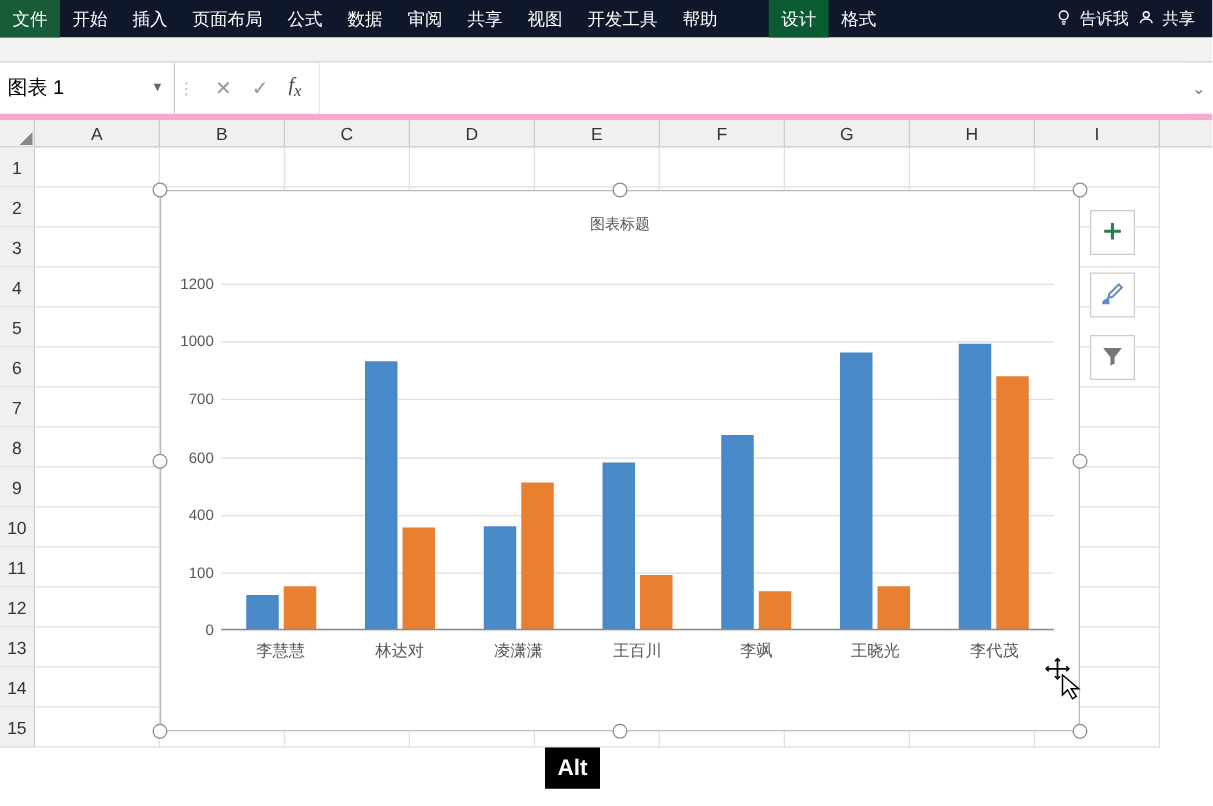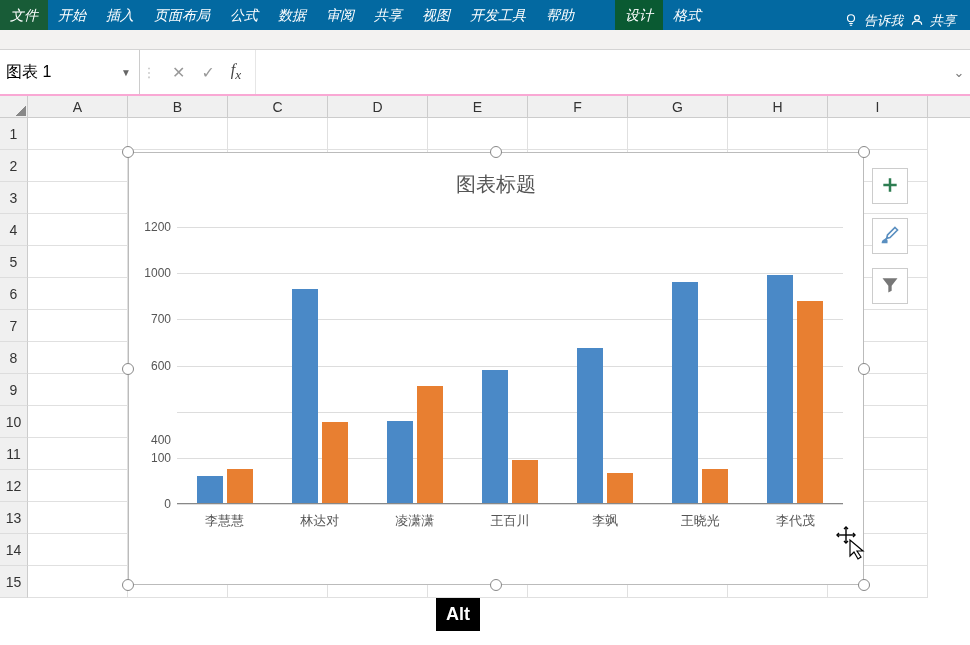--- a/index.html
+++ b/index.html
@@ -1,31 +1,31 @@
 <!DOCTYPE html>
 <html><head>
   <meta charset="utf-8">
   <style>
     * { margin: 0; padding: 0; box-sizing: border-box; }
     body { font-family: "Microsoft YaHei", Arial, sans-serif; font-size: 13px; background: #fff; width: 970px; height: 645px; overflow: hidden; position: relative; }
 
     
-    .ribbon { background: #0369a1; height: 30px; display: flex; align-items: flex-end; color: #fff; font-style: italic; }
+    .ribbon { background: #0f172a; height: 30px; display: flex; align-items: center; color: #fff; }
     .ribbon-tab { padding: 0 10px; height: 30px; line-height: 30px; cursor: pointer; font-size: 14px; }
     .ribbon-tab.active { background: #0a5a32; margin-left: 31px; }
     .ribbon-tab.dark { background: #185c37; }
     .ribbon-right { margin-left: auto; display: flex; align-items: center; padding-right: 14px; gap: 7px; }
     .tell-me { display: flex; align-items: center; gap: 6px; }
     .share-btn { display: flex; align-items: center; gap: 6px; }
 
     
     .toolbar-row { background: #f3f2f1; height: 20px; border-bottom: 1px solid #d4d4d4; }
 
     
-    .formula-area { height: 46px; display: flex; align-items: center; border-bottom: 2px solid #f9a8d4; }
+    .formula-area { height: 46px; display: flex; align-items: center; border-bottom: 5px solid #f9a8d4; }
     .name-box-wrap { width: 140px; display: flex; align-items: center; padding-left: 6px; border-right: 1px solid #ccc; height: 100%; }
     .name-box { font-size: 16px; flex: 1; }
     .name-box-dd { color: #666; font-size: 10px; padding: 0 8px; }
     .fx-controls { display: flex; align-items: center; gap: 16px; padding: 0 14px; color: #999; height: 100%; border-right: 1px solid #e6e6e6; }
     .fx-controls .fx-cancel, .fx-controls .fx-confirm { font-size: 16px; }
     .fx-symbol { font-style: italic; font-family: "Times New Roman", serif; font-size: 16px; color: #444; }
     .formula-input { flex: 1; padding: 0 10px; height: 100%; border: none; outline: none; font-size: 14px; }
     .formula-expand { width: 22px; color: #777; text-align: center; }
 
     
@@ -45,21 +45,21 @@
     .chart-handle { position: absolute; width: 12px; height: 12px; border-radius: 50%; background: #fff; border: 1.5px solid #888; }
     .ch-tl { left: -7px; top: -7px; }
     .ch-tr { right: -7px; top: -7px; }
     .ch-bl { left: -7px; bottom: -7px; }
     .ch-br { right: -7px; bottom: -7px; }
     .ch-tm { left: 50%; top: -7px; margin-left: -6px; }
     .ch-bm { left: 50%; bottom: -7px; margin-left: -6px; }
     .ch-ml { left: -7px; top: 50%; margin-top: -6px; }
     .ch-mr { right: -7px; top: 50%; margin-top: -6px; }
 
-    .chart-title { text-align: center; font-size: 20px; color: #555; padding-top: 18px; }
+    .chart-title { text-align: center; font-size: 12px; color: #555; padding-top: 18px; }
     .plot-area { position: absolute; left: 48px; right: 20px; top: 74px; bottom: 80px; }
     .y-axis { position: absolute; left: -40px; top: 0; bottom: 0; width: 38px; }
     .y-tick { position: absolute; right: 4px; font-size: 12px; color: #555; transform: translateY(-50%); }
     .gridlines { position: absolute; inset: 0; }
     .gridline { position: absolute; left: 0; right: 0; border-top: 1px solid #ddd; }
     .x-axis-line { position: absolute; left: 0; right: 0; bottom: 0; border-top: 1px solid #888; }
     .x-labels { position: absolute; left: 0; right: 0; bottom: -26px; display: flex; }
     .x-label { flex: 1; text-align: center; font-size: 13px; color: #555; }
     .bars { position: absolute; inset: 0; display: flex; }
     .bar-group { flex: 1; display: flex; align-items: flex-end; justify-content: center; gap: 4px; }
@@ -344,21 +344,21 @@
   <div class="chart-handle ch-bm"></div>
   <div class="chart-handle ch-ml"></div>
   <div class="chart-handle ch-mr"></div>
 
   <div class="chart-title">图表标题</div>
 
   <div class="plot-area">
     <div class="y-axis" id="y-axis">
         <div class="y-tick" style="top: 100%;">0</div>
         <div class="y-tick" style="top: 83.3333%;">100</div>
-        <div class="y-tick" style="top: 66.6667%; margin-top: 28px;">400</div>
+        <div class="y-tick" style="top: 66.6667%;">400</div>
         <div class="y-tick" style="top: 50%;">600</div>
         <div class="y-tick" style="top: 33.3333%;">700</div>
         <div class="y-tick" style="top: 16.6667%;">1000</div>
         <div class="y-tick" style="top: 0%;">1200</div>
       </div>
     <div class="gridlines" id="gridlines">
         <div class="gridline" style="top: 100%;"></div>
         <div class="gridline" style="top: 83.3333%;"></div>
         <div class="gridline" style="top: 66.6667%;"></div>
         <div class="gridline" style="top: 50%;"></div>

